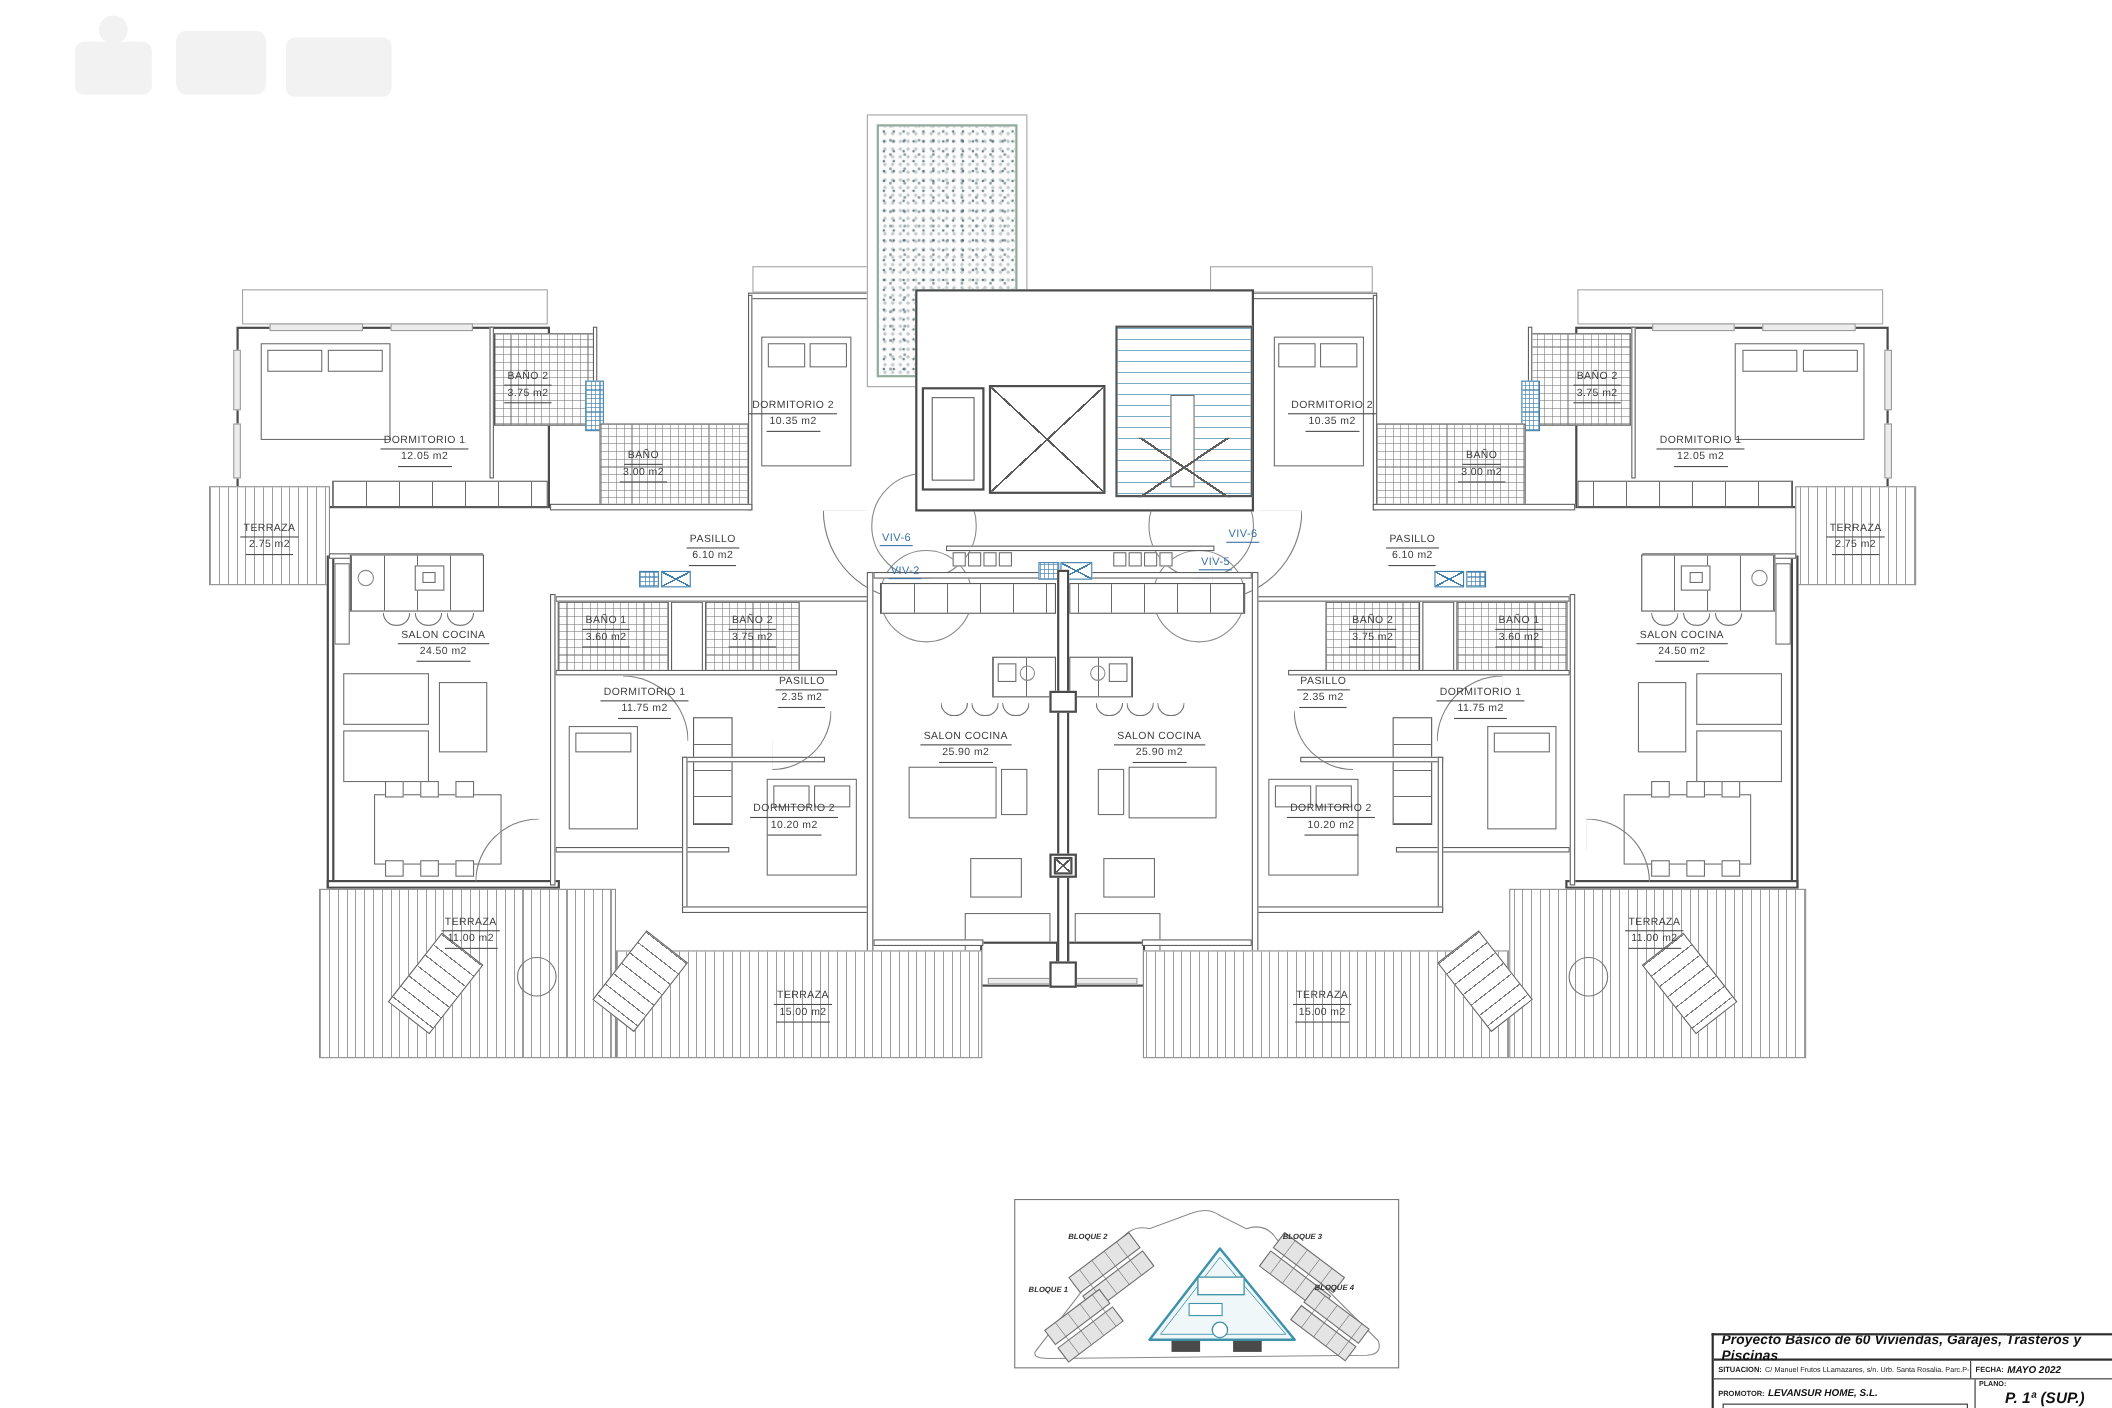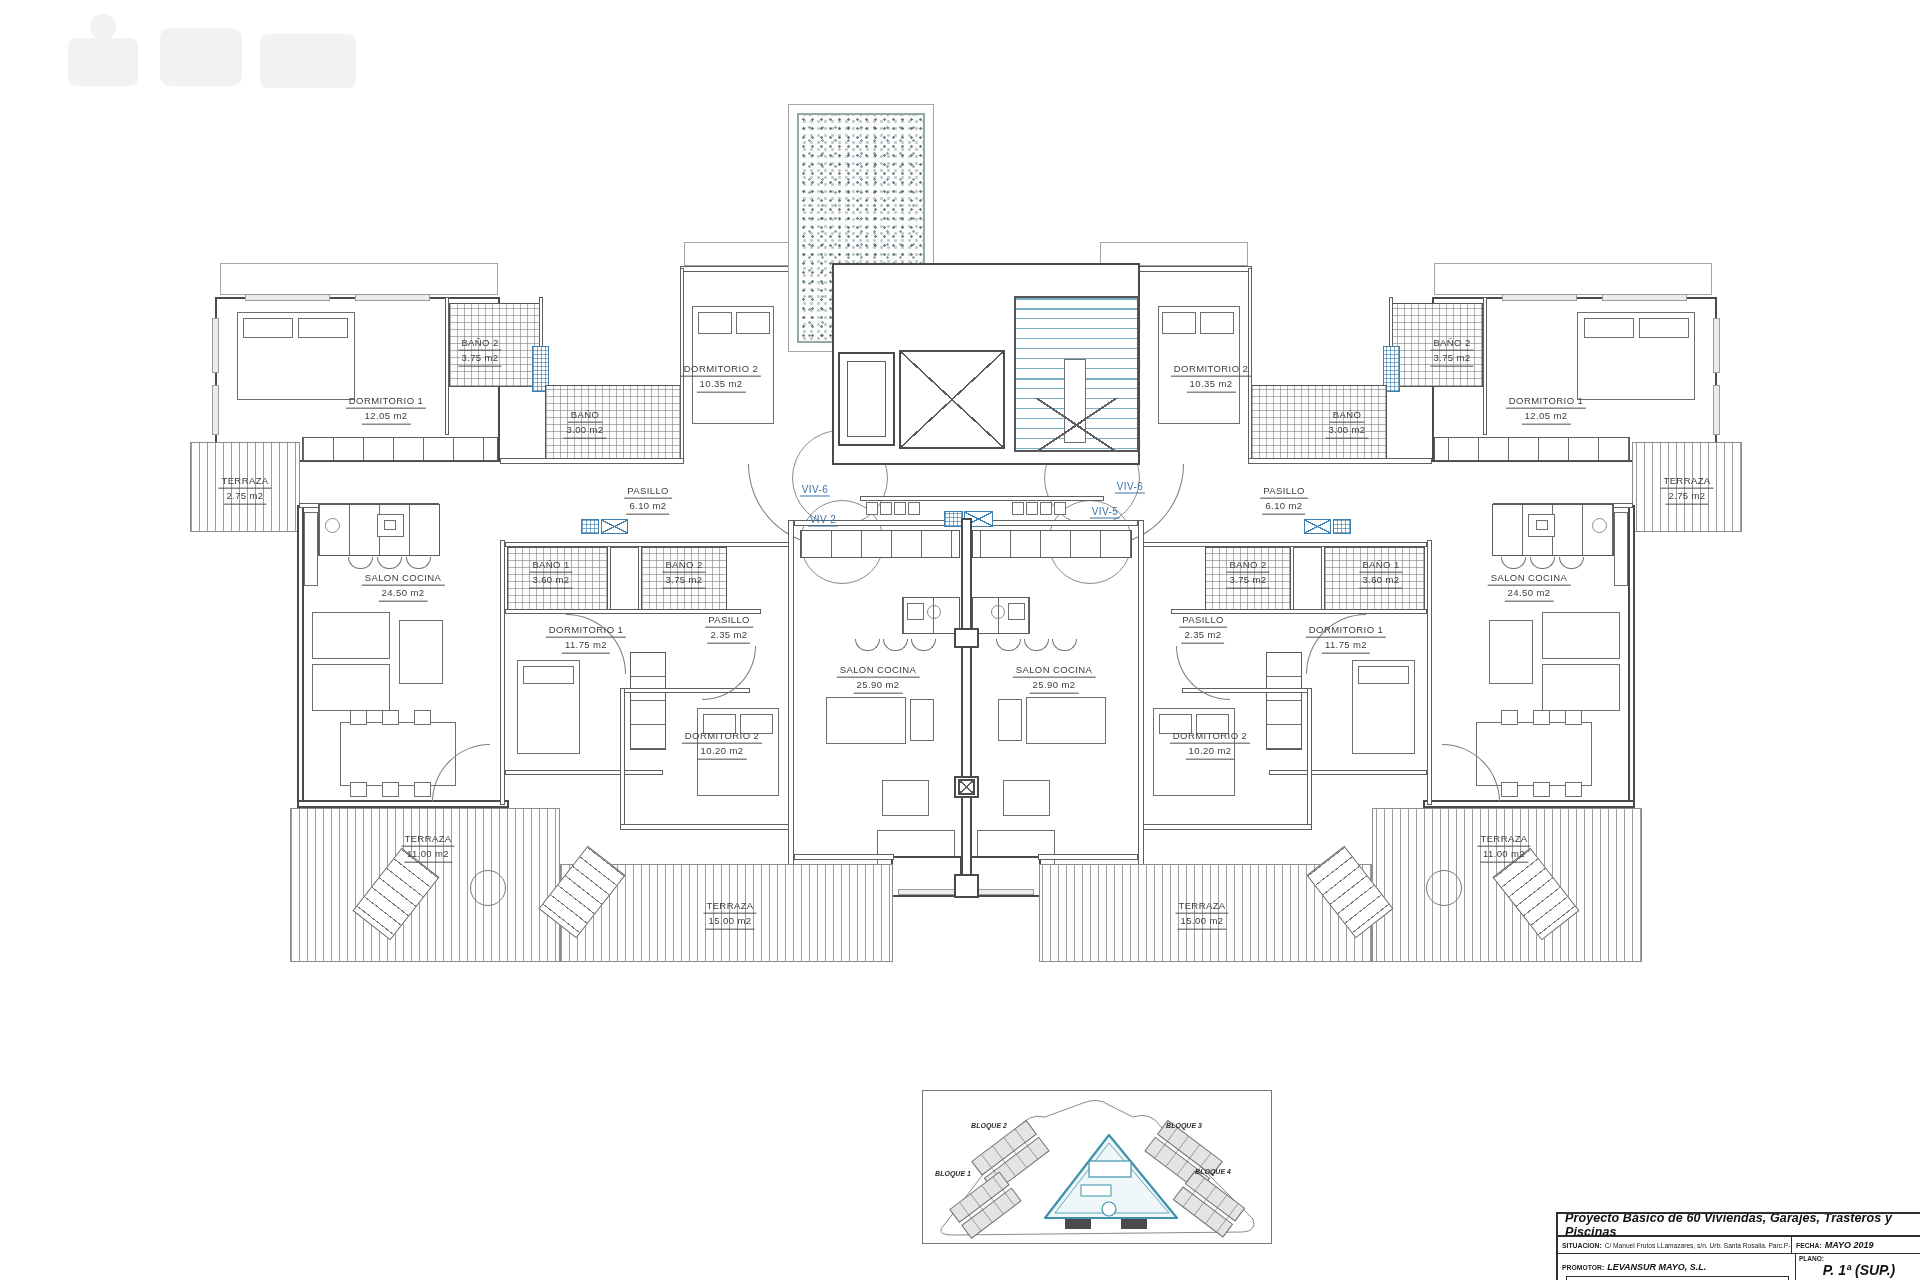--- a/index.html
+++ b/index.html
@@ -483,26 +483,26 @@
 
 <div class="tb">
   <div class="tb-title">Proyecto Básico de 60 Viviendas, Garajes, Trasteros y Piscinas</div>
   <div class="tb-row">
     <div class="tb-cellL">
       <span class="tb-sm">SITUACION:</span>
       <span class="tb-smv">C/ Manuel Frutos LLamazares, s/n. Urb. Santa Rosalia. Parc.P-10</span>
     </div>
     <div class="tb-cellR">
       <span class="tb-sm">FECHA:</span>
-      <span class="tb-bi">MAYO 2019</span>
+      <span class="tb-bi">MAYO 2022</span>
     </div>
   </div>
   <div class="tb-row3">
     <div class="tb-cellL" style="display:block;padding-top:2px;">
-      <div><span class="tb-sm">PROMOTOR:</span><span class="tb-bi">LEVANSUR MAYO, S.L.</span></div>
+      <div><span class="tb-sm">PROMOTOR:</span><span class="tb-bi">LEVANSUR HOME, S.L.</span></div>
       <div class="tb-promobox"></div>
     </div>
     <div class="tb-plano">
       <div class="tb-plano-label">PLANO:</div>
       <div class="tb-plano-main">
         <div>P. 1ª (SUP.)</div>
         <div>BLOQUES 1 y 3</div>
       </div>
     </div>
   </div>

